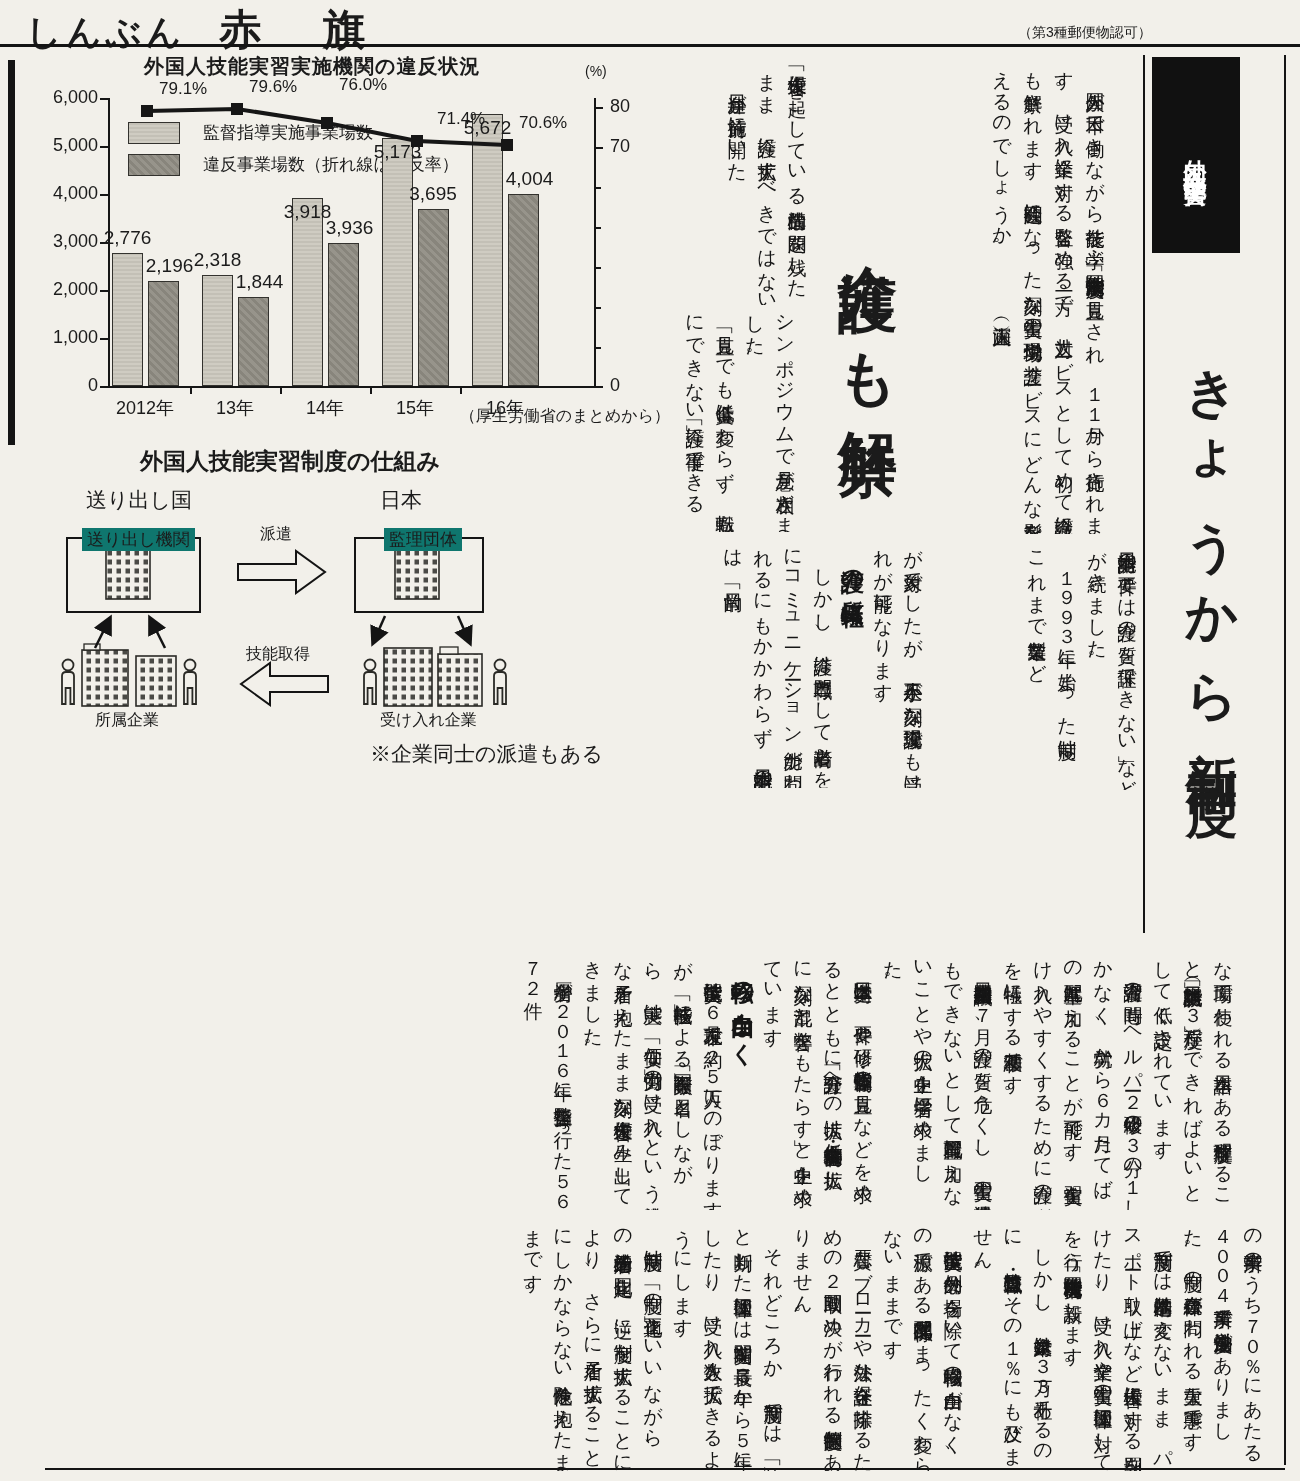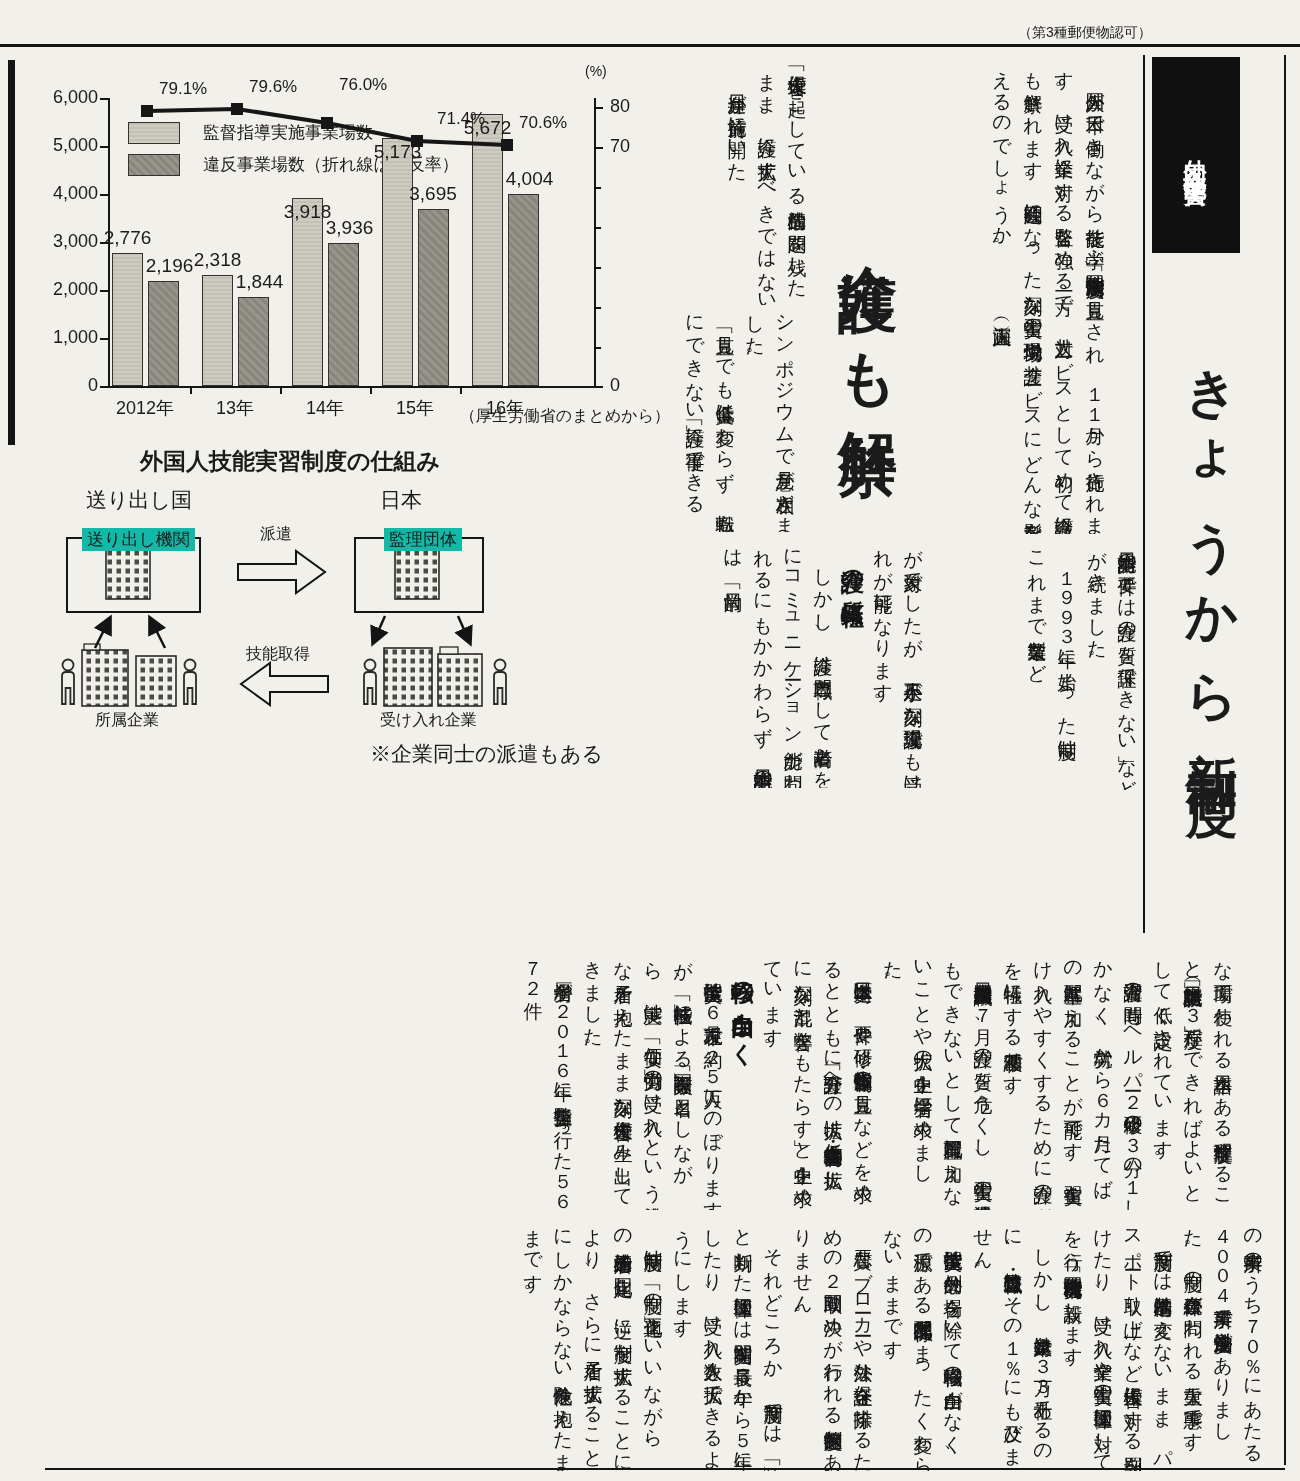--- a/index.html
+++ b/index.html
@@ -25,21 +25,21 @@
   .blabel{position:absolute;font-size:19px;width:62px;text-align:center;}
   .xlabel{position:absolute;font-size:18px;width:90px;text-align:center;}
   .plabel{position:absolute;font-size:17px;}
   .c-legend{position:absolute;left:88px;top:66px;}
   .lg-row{display:flex;align-items:center;margin-bottom:9px;font-size:17px;gap:11px;}
   .sw{display:inline-block;width:50px;height:20px;border:1px solid #33322e;margin-right:12px;}
   
   .diagram{position:absolute;left:40px;top:450px;width:625px;height:330px;}
   .d-title{position:absolute;left:85px;top:-4px;width:330px;text-align:center;font-size:23px;font-weight:700;}
   .d-lab{position:absolute;font-size:21px;font-weight:500;}
-  .d-boxlab{position:absolute;font-size:17px;background:#14b8a6;padding:0 5px;text-align:center;}
+  .d-boxlab{position:absolute;font-size:17px;background:#0f766e;padding:0 5px;text-align:center;}
   .d-small{position:absolute;font-size:16px;}
   .d-note{position:absolute;font-size:21px;font-weight:500;}
   
   .v{position:absolute;writing-mode:vertical-rl;text-orientation:mixed;white-space:pre-line;
      font-family:"Liberation Serif","DejaVu Serif",serif;font-size:19px;line-height:30px;
      letter-spacing:0.5px;overflow:hidden;color:#161616;}
   .lead{line-height:31px;}
   .subhead{font-size:23px;font-weight:700;letter-spacing:2px;margin-top:14px;
            font-family:"Liberation Sans",sans-serif;}
   .byline{margin-top:56px;}
@@ -54,30 +54,34 @@
            font-size:59px;font-weight:700;letter-spacing:8px;font-family:"Liberation Serif",serif;
            text-align:center;}
   .banner{position:absolute;left:52px;top:798px;width:1095px;font-size:87px;font-weight:700;
           letter-spacing:1px;font-family:"Liberation Serif",serif;white-space:nowrap;}
 </style>
 </head>
 <body>
 
 <div id="page">
 
+  <div class="abs" style="left:26px;top:2px;">
+    <span class="mh1">しんぶん</span><span class="mh2">赤旗</span>
+  </div>
   <div class="abs postal" style="left:1018px;top:24px;">（第3種郵便物認可）</div>
   <div class="hr" style="left:0;top:44px;width:1300px;height:3px;"></div>
 
   <div class="hr" style="left:8px;top:60px;width:7px;height:385px;"></div>
 
   <div class="hr" style="left:1143px;top:55px;width:2px;height:878px;"></div>
   <div class="hr" style="left:1284px;top:55px;width:2px;height:1410px;"></div>
   <div class="hr" style="left:45px;top:1468px;width:1240px;height:2px;"></div>
 
   <div class="chart">
+    <div class="c-title">外国人技能実習実施機関の違反状況</div>
     <div class="c-unit">(%)</div>
     <div class="c-legend">
       <div class="lg-row">
           <span class="sw b1"></span>
           <span>監督指導実施事業場数</span>
         </div>
       <div class="lg-row">
           <span class="sw b2"></span>
           <span>違反事業場数（折れ線は違反率）</span>
         </div>

